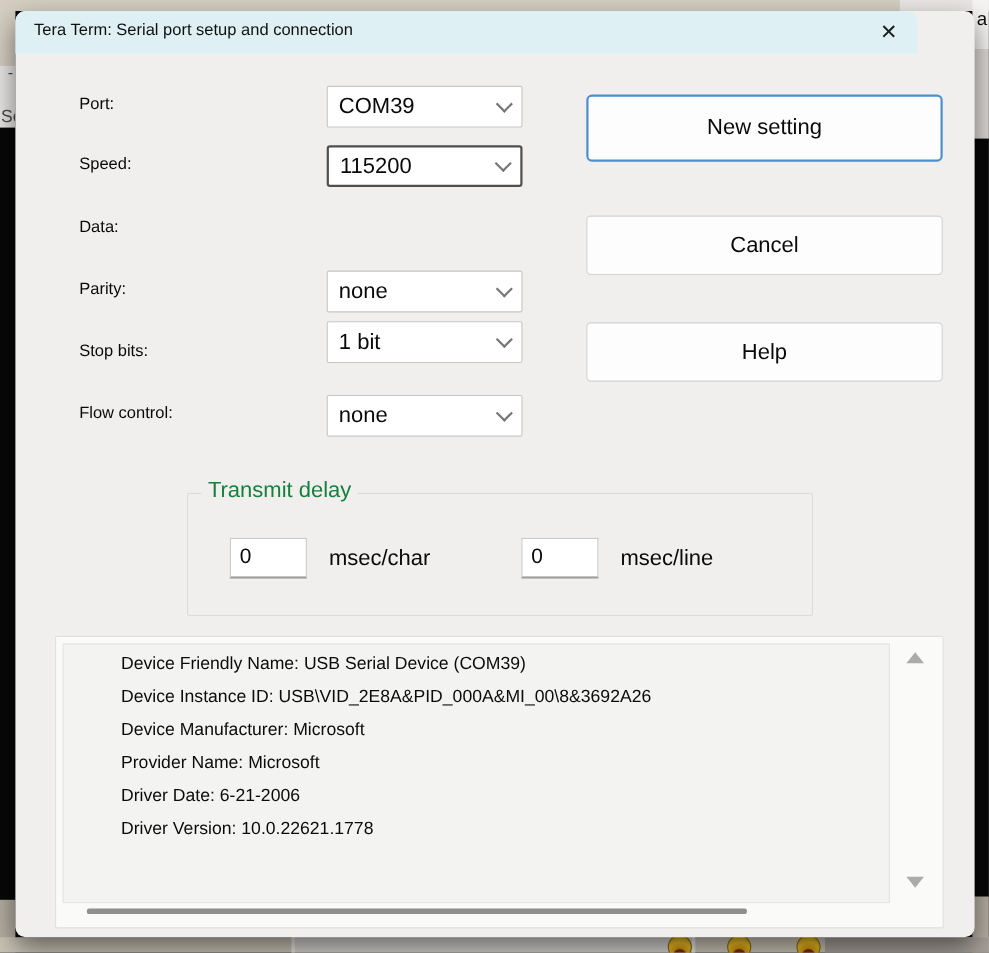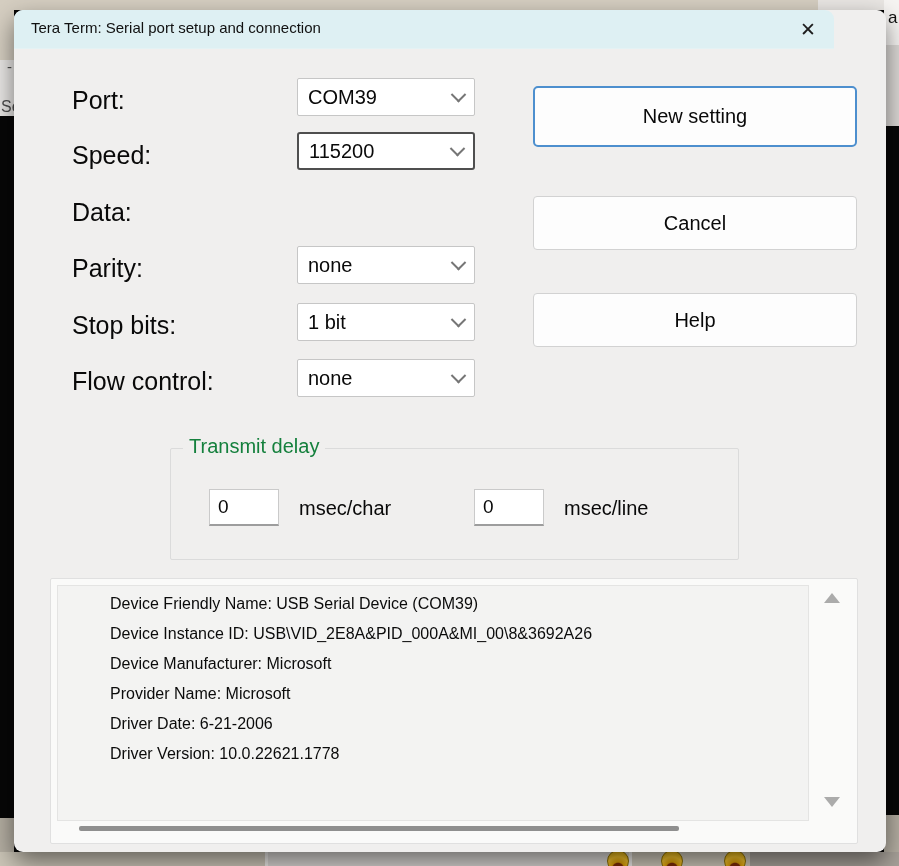--- a/index.html
+++ b/index.html
@@ -28,21 +28,21 @@
     border:1px solid #8a6d00;box-sizing:border-box;}
   
   .dialog{position:absolute;left:14px;top:10px;width:872px;height:842px;background:#f0efee;
     border-radius:9px;box-shadow:0 10px 24px rgba(0,0,0,.5);z-index:5;}
   .titlebar{position:absolute;left:0;top:0;width:820px;height:38px;background:#def0f3;
     border-radius:9px 9px 0 0;border-bottom:1px solid #e4f2f4;}
   .title{position:absolute;left:17px;top:9px;font-size:15px;color:#101010;}
   .closebtn{position:absolute;right:8px;top:3px;width:36px;height:32px;display:flex;
     align-items:center;justify-content:center;font-size:19px;color:#1c1c1c;cursor:pointer;}
   
-  .flabel{position:absolute;left:58px;font-size:25px;color:#090909;}
+  .flabel{position:absolute;left:58px;font-size:15px;color:#090909;}
   .combo{position:absolute;left:283px;width:178px;height:38px;background:#fff;
     border:1px solid #c6c6c6;border-radius:2px;box-sizing:border-box;
     display:flex;align-items:center;padding:0 10px;font-size:20px;color:#090909;cursor:default;}
   .combo.focused{border:2px solid #4f4f4f;border-radius:3px;}
   .chev{margin-left:auto;width:9px;height:9px;border-right:2px solid #767676;border-bottom:2px solid #767676;
     transform:rotate(45deg) translate(-2px,-2px);}
   
   .btn{position:absolute;left:519px;width:324px;background:#fdfdfd;border:1px solid #d2d2d2;
     border-radius:4px;box-sizing:border-box;display:flex;align-items:center;justify-content:center;
     font-size:20px;color:#090909;cursor:pointer;}
@@ -112,21 +112,21 @@
     <span class="chev"></span>
   </div>
   <div class="combo focused" style="top:122px;">
     <span>115200</span>
     <span class="chev"></span>
   </div>
   <div class="combo" style="top:236px;">
     <span>none</span>
     <span class="chev"></span>
   </div>
-  <div class="combo" style="top:293px;">
+  <div class="combo" style="top:282px;">
     <span>1 bit</span>
     <span class="chev"></span>
   </div>
   <div class="combo" style="top:349px;">
     <span>none</span>
     <span class="chev"></span>
   </div>
 
   <button class="btn primary" style="top:76px;height:61px;">New setting</button>
   <button class="btn" style="top:186px;height:54px;">Cancel</button>

